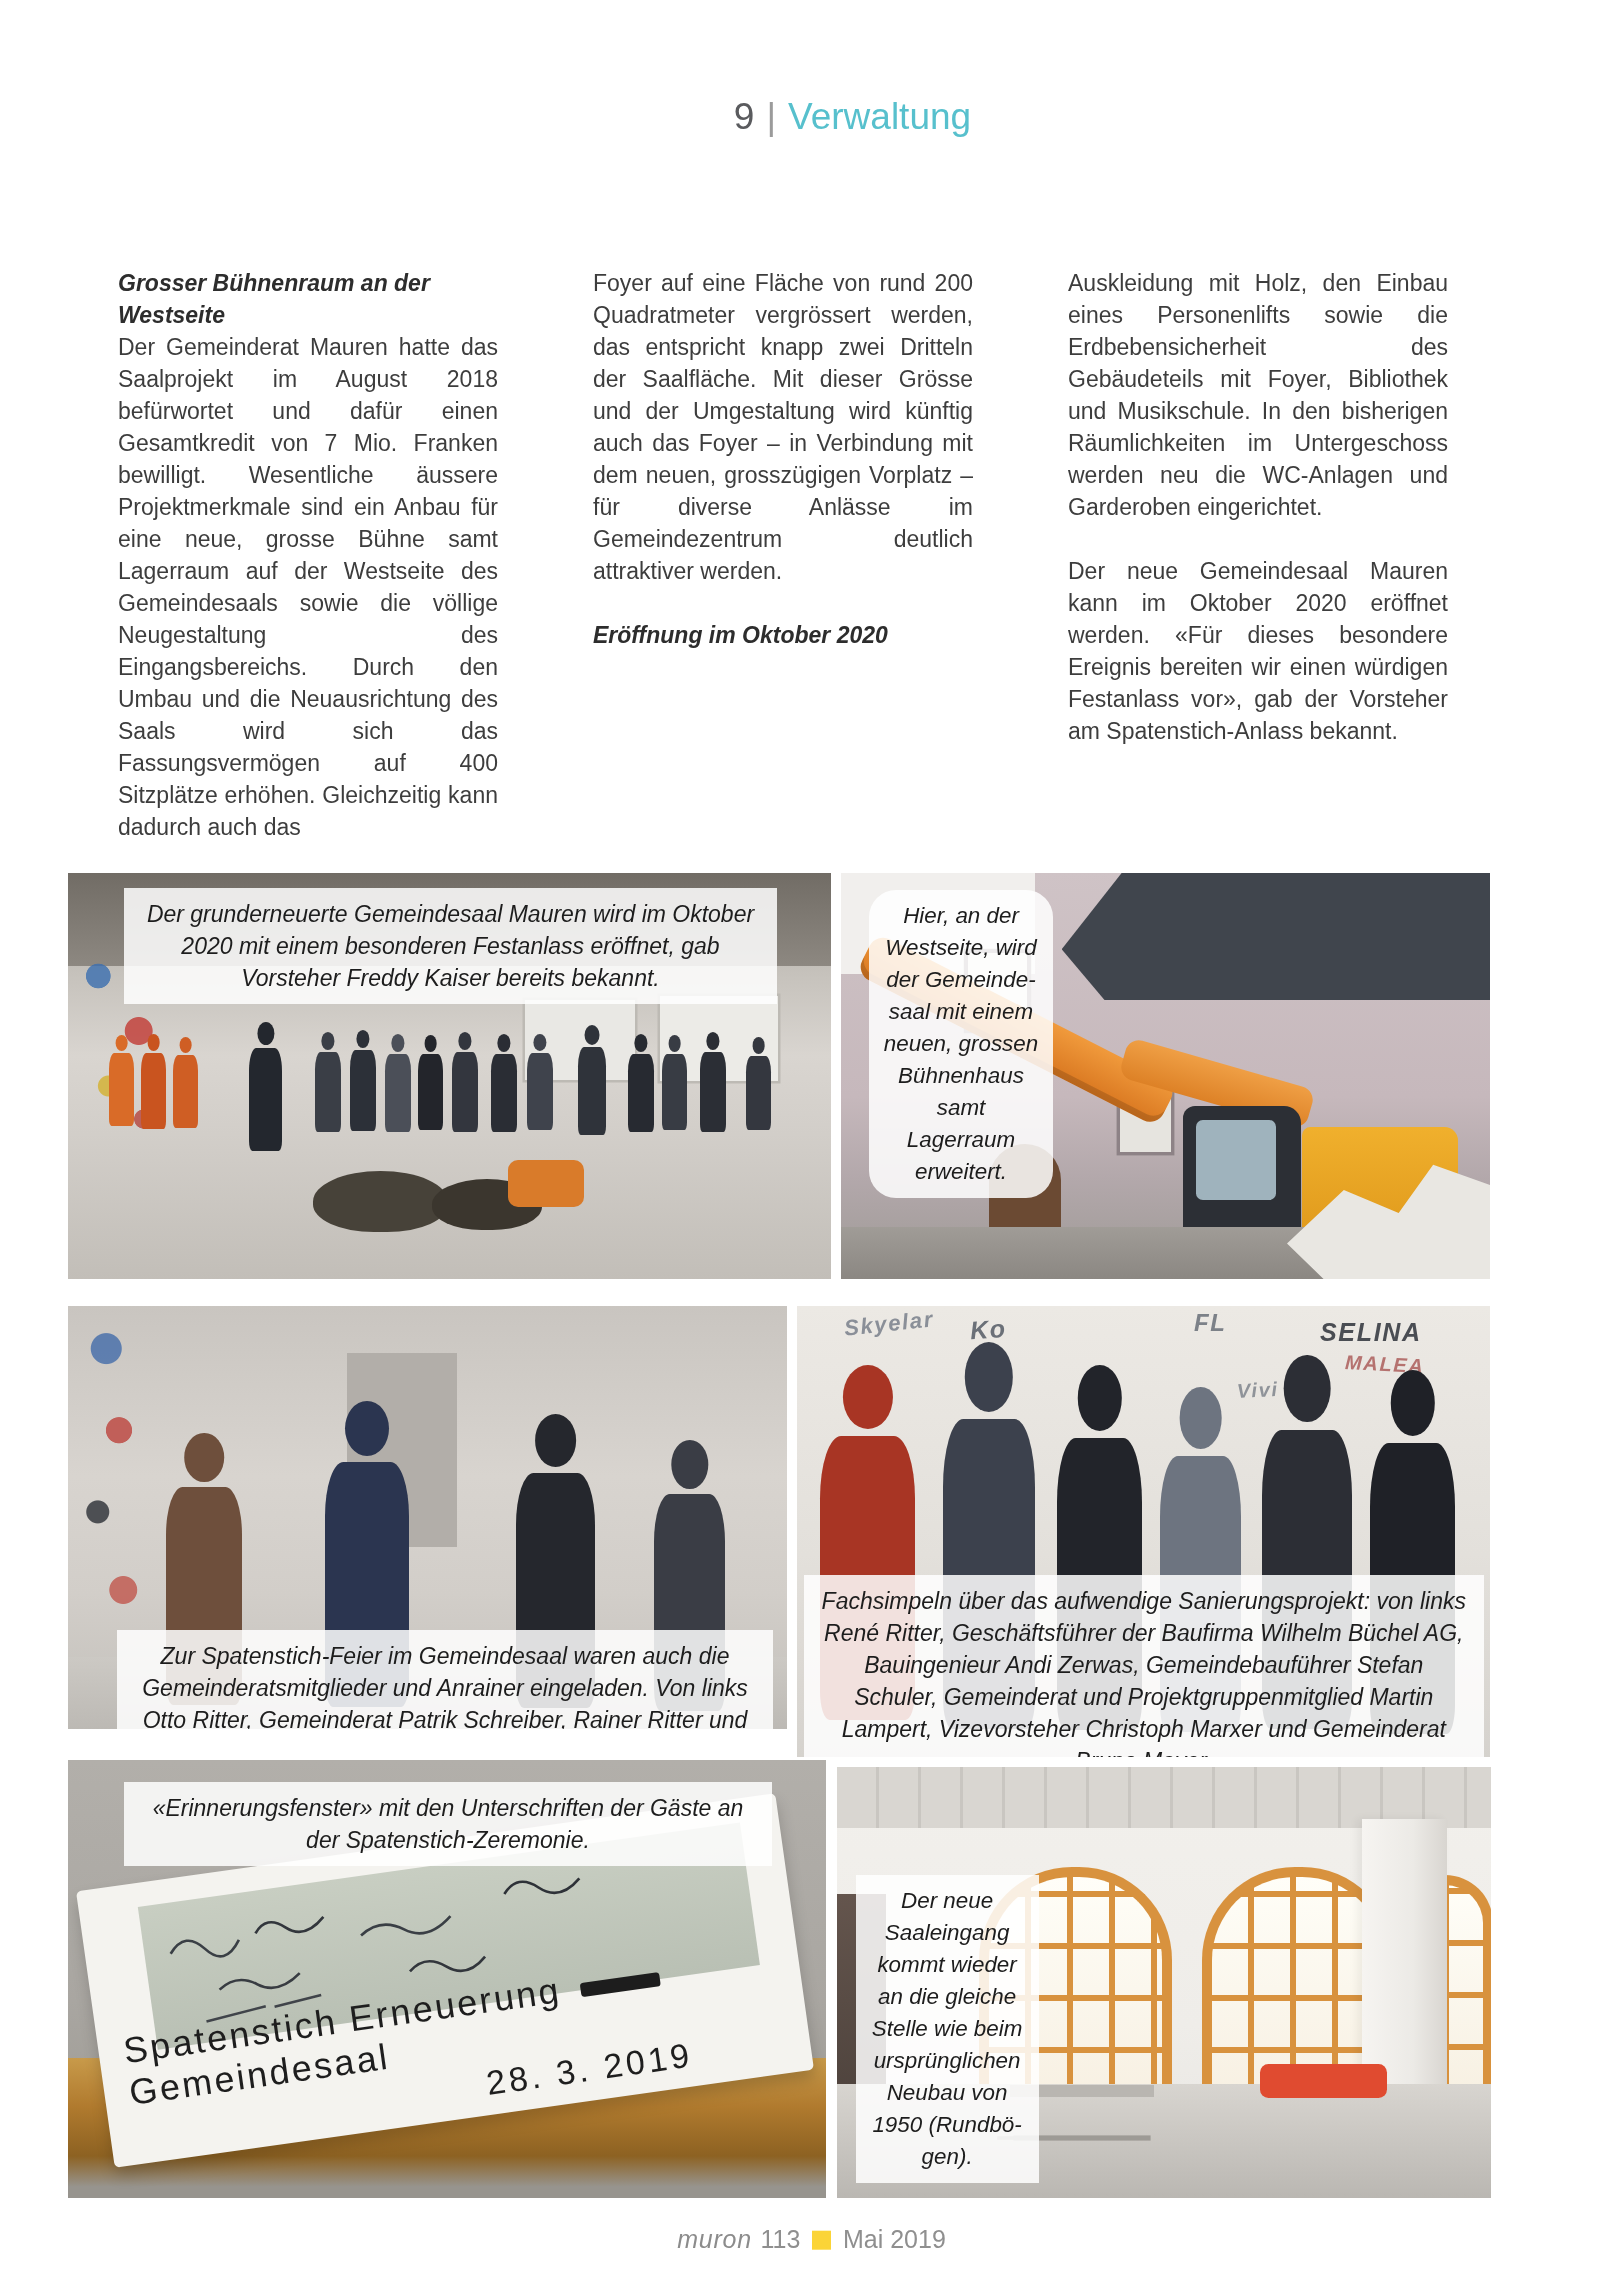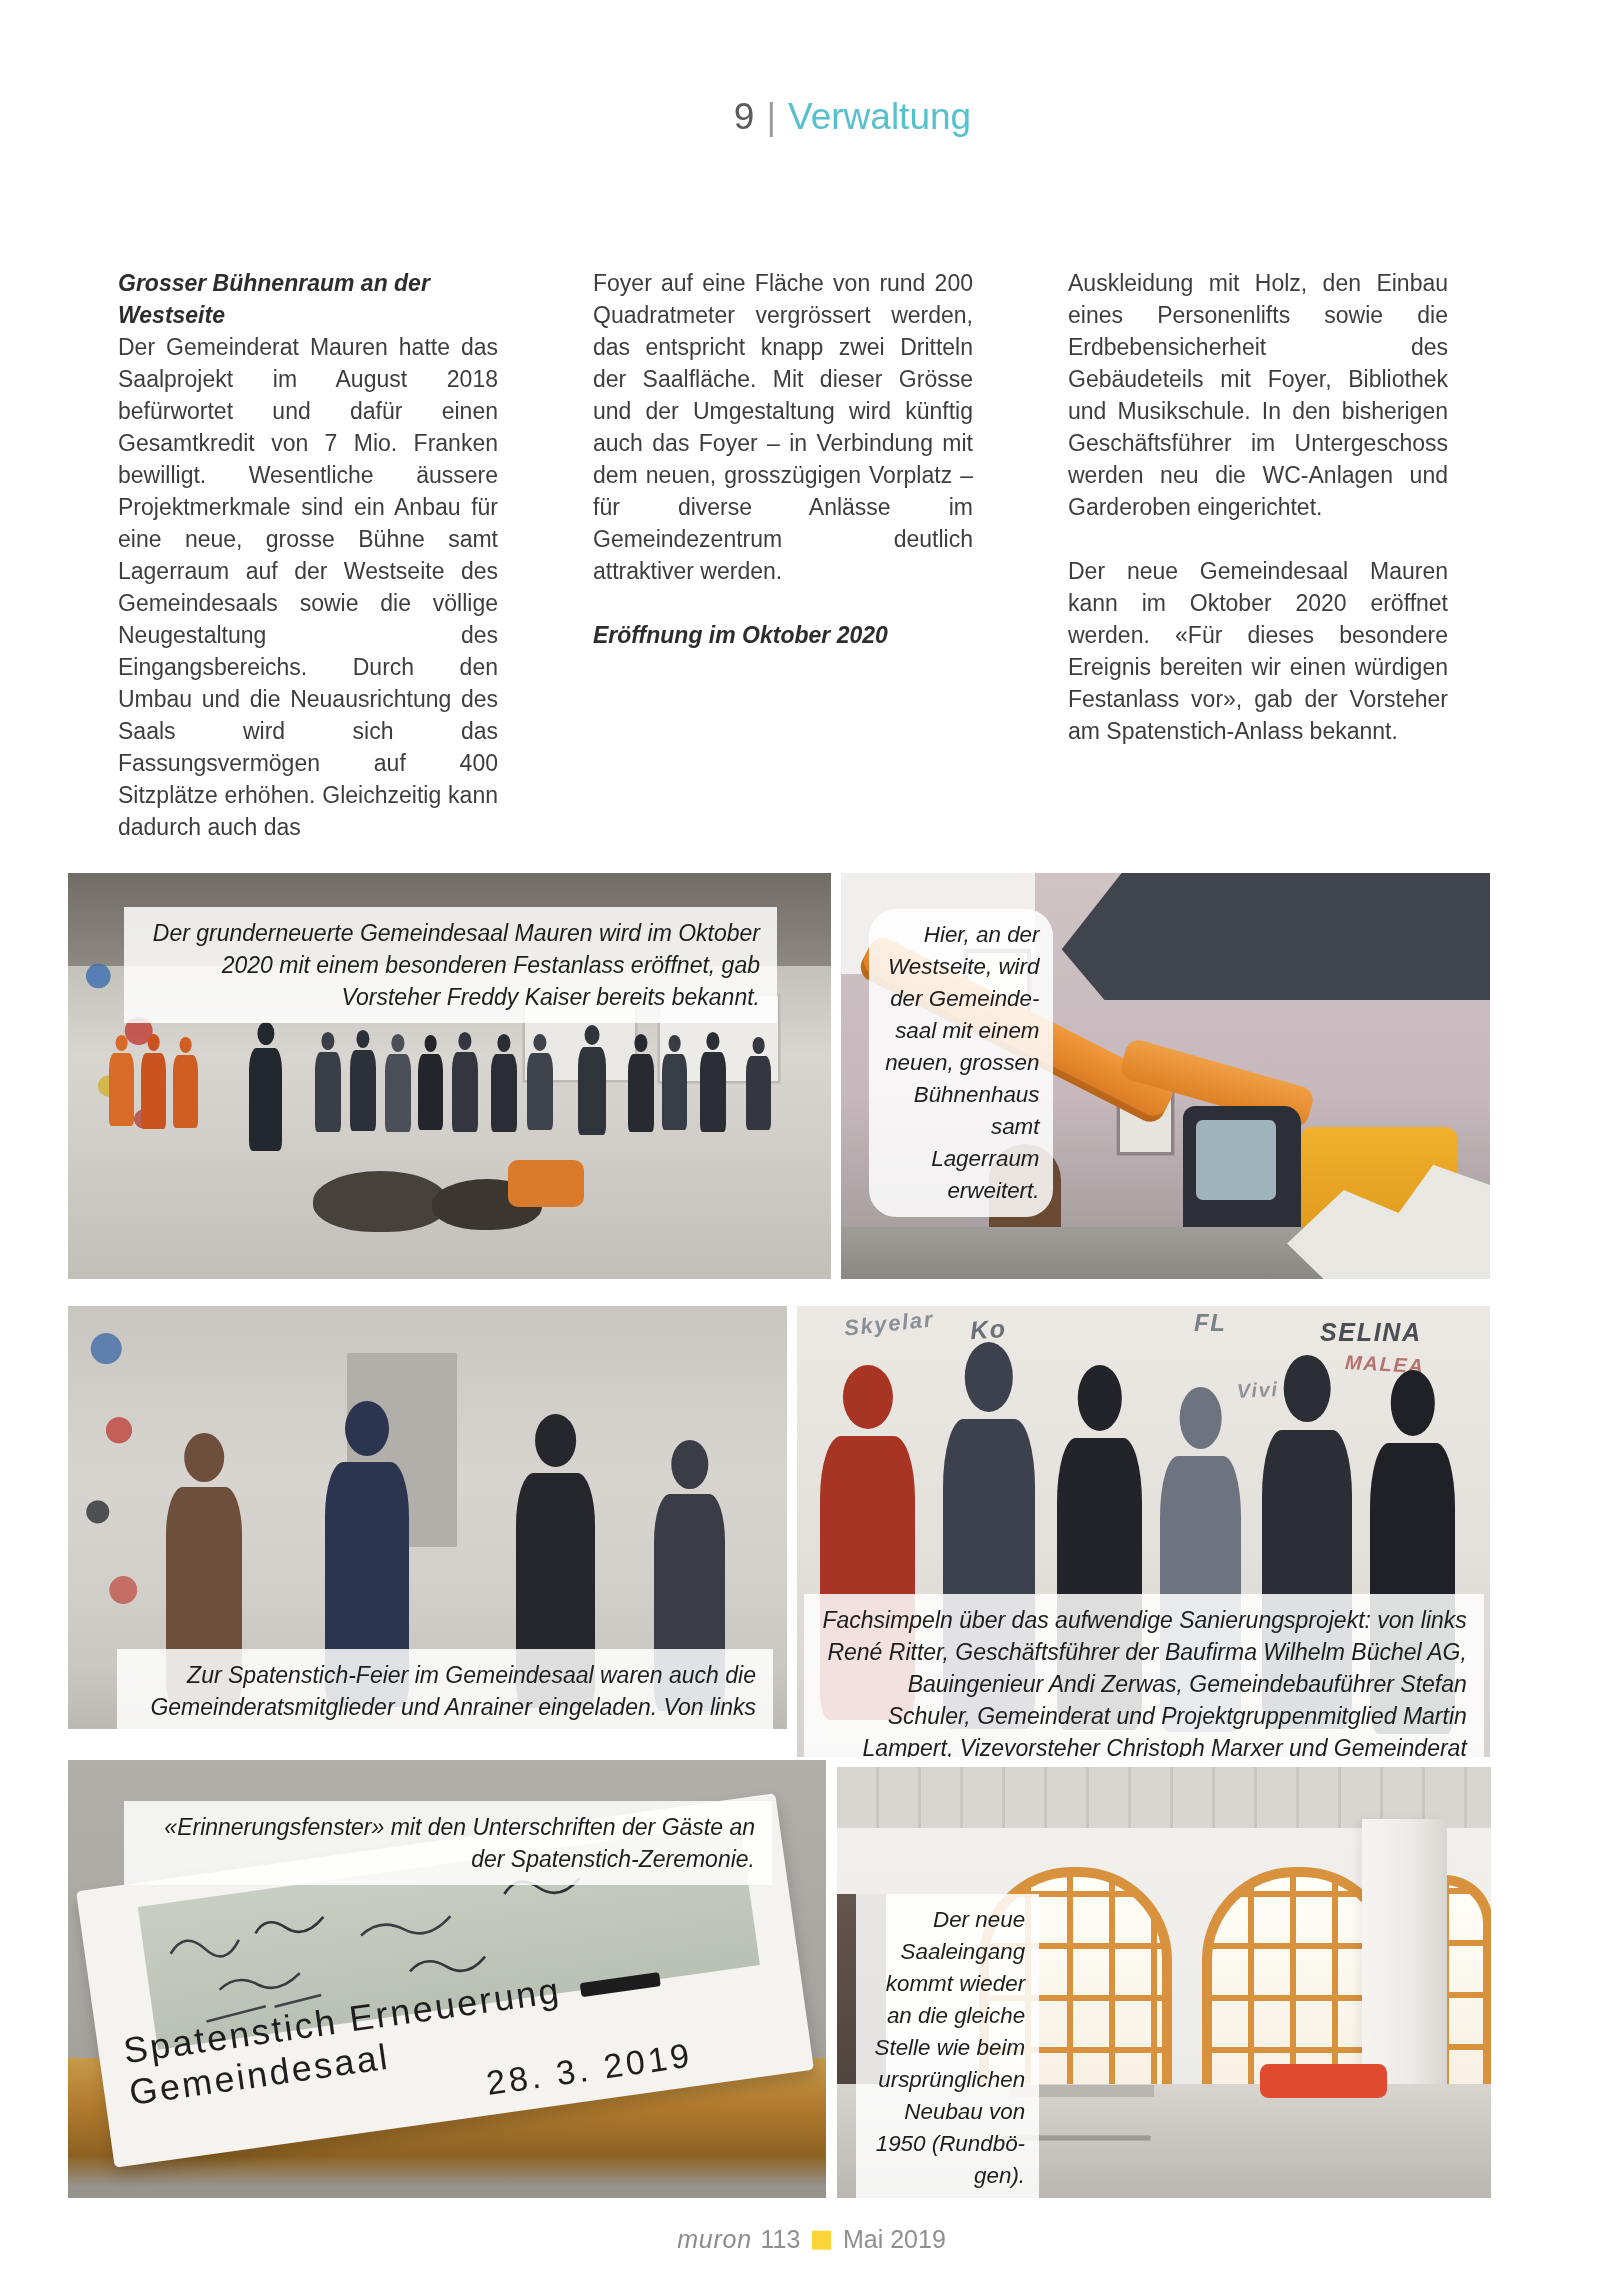--- a/index.html
+++ b/index.html
@@ -22,21 +22,21 @@
   .col .subhead.spaced{margin-top:32px;}
   .col p.spaced{margin-top:32px;}
 
   
   .photo{position:absolute;margin:0;overflow:hidden;background:#cfccc8;}
   .ph-art{position:absolute;inset:0;}
   .layer{position:absolute;}
 
   .cap{position:absolute;background:rgba(255,255,255,0.85);font-style:italic;
        color:#1d1d1d;font-size:23px;line-height:32px;padding:10px 17px;z-index:6;
-       text-align:right;margin-top:19px;}
+       text-align:center;}
   .cap.narrow{white-space:pre-line;font-size:22.4px;padding:10px 13.5px;}
 
   
   .person{position:absolute;z-index:3;}
   .person::before{content:'';position:absolute;top:0;left:50%;transform:translateX(-50%);
        width:44%;height:18%;border-radius:50%;background:currentColor;}
   .person::after{content:'';position:absolute;top:20%;left:8%;right:8%;bottom:0;
        border-radius:22% 22% 10% 10%;background:currentColor;}
 
   .graffiti{position:absolute;font-weight:bold;font-style:italic;letter-spacing:1.7px;z-index:2;}
@@ -69,21 +69,21 @@
   <div class="columns">
     <div class="col">
       <p class="subhead">Grosser Bühnenraum an der Westseite</p>
       <p>Der Gemeinderat Mauren hatte das Saalprojekt im August 2018 befürwortet und dafür einen Gesamtkredit von 7 Mio. Franken bewilligt. Wesentliche äussere Projektmerkmale sind ein Anbau für eine neue, grosse Bühne samt Lagerraum auf der Westseite des Gemeindesaals sowie die völlige Neugestaltung des Eingangsbereichs. Durch den Umbau und die Neuausrichtung des Saals wird sich das Fassungsvermögen auf 400 Sitzplätze erhöhen. Gleichzeitig kann dadurch auch das</p>
     </div>
     <div class="col">
       <p>Foyer auf eine Fläche von rund 200 Quadratmeter vergrössert werden, das entspricht knapp zwei Dritteln der Saalfläche. Mit dieser Grösse und der Umgestaltung wird künftig auch das Foyer – in Verbindung mit dem neuen, grosszügigen Vorplatz – für diverse Anlässe im Gemeindezentrum deutlich attraktiver werden.</p>
       <p class="subhead spaced">Eröffnung im Oktober 2020</p>
     </div>
     <div class="col">
-      <p>Auskleidung mit Holz, den Einbau eines Personenlifts sowie die Erdbebensicherheit des Gebäudeteils mit Foyer, Bibliothek und Musikschule. In den bisherigen Geschäftsführer im Untergeschoss werden neu die WC-Anlagen und Garderoben eingerichtet.</p>
+      <p>Auskleidung mit Holz, den Einbau eines Personenlifts sowie die Erdbebensicherheit des Gebäudeteils mit Foyer, Bibliothek und Musikschule. In den bisherigen Räumlichkeiten im Untergeschoss werden neu die WC-Anlagen und Garderoben eingerichtet.</p>
       <p class="spaced">Der neue Gemeindesaal Mauren kann im Oktober 2020 eröffnet werden. «Für dieses besondere Ereignis bereiten wir einen würdigen Festanlass vor», gab der Vorsteher am Spatenstich-Anlass bekannt.</p>
     </div>
   </div>
 
   <figure class="photo" style="left:68px;top:873px;width:763px;height:406px;">
     <div class="ph-art">
       <div class="layer" style="inset:0;background:linear-gradient(180deg,#aba69f 0%,#c7c3bd 26%,#d9d5d0 45%,#d3cfca 62%,#c2beb8 100%);"></div>
       <div class="layer" style="left:0;top:0;width:100%;height:93px;background:linear-gradient(180deg,#716c65,#8d8881);"></div>
       <div class="layer" style="left:0;top:59px;width:101px;height:220px;background:
         radial-gradient(circle at 30% 20%,#3b6fb0 0 12px,transparent 12.7px),

